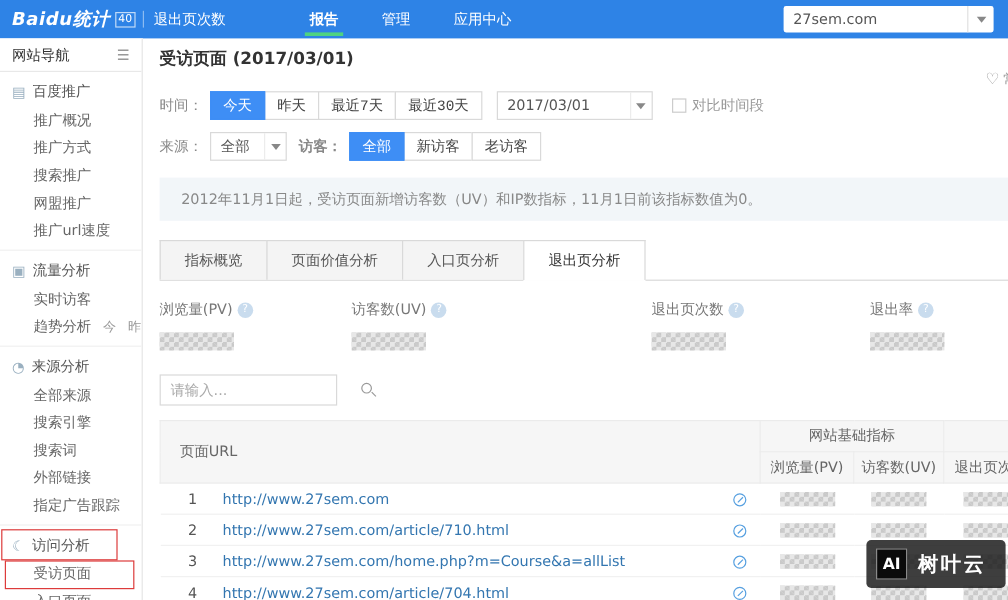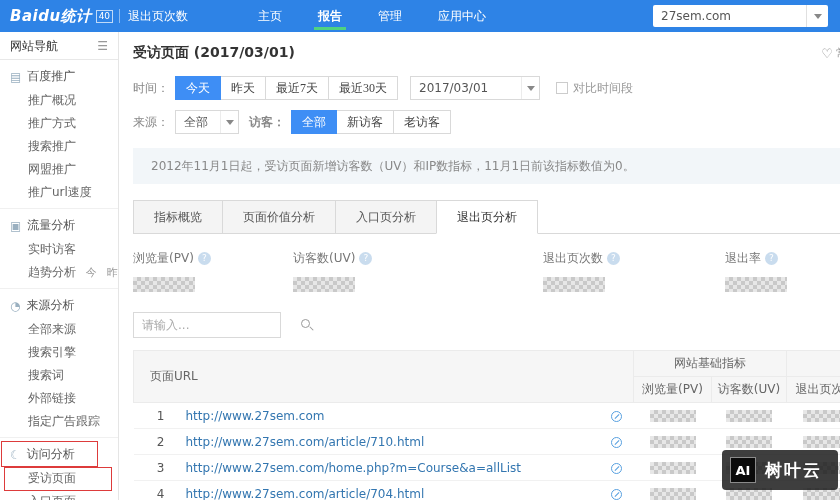--- a/index.html
+++ b/index.html
@@ -33,29 +33,29 @@
   .section { border-bottom:1px solid #f0f0f0; padding:4px 0; }
   .section:last-child { border-bottom:none; }
   .section-header { padding:4px 10px; color:#555; display:flex; gap:6px; align-items:center; position:relative; cursor:pointer; }
   .sec-icon { color:#9ab0c0; font-size:12px; }
   .side-item { padding:3px 0 3px 28px; color:#666; cursor:pointer; position:relative; white-space:nowrap; }
   .side-item .mini { color:#999; font-size:11px; margin-left:6px; }
   .annot-header::after { content:""; position:absolute; left:1px; right:20px; top:-1px; bottom:0; border:1px solid #dd3b3b; pointer-events:none; }
   .annot-item::after { content:""; position:absolute; left:4px; right:6px; top:0; bottom:-1px; border:1px solid #dd3b3b; pointer-events:none; }
 
   
-  .title-row { display:flex; align-items:center; height:26px; }
+  .title-row { display:flex; align-items:flex-start; height:26px;flex-direction:column; }
   .page-title { font-size:14px; font-weight:bold; color:#333; }
   .fav { margin-left:auto; margin-right:-8px; color:#999; display:flex; align-items:center; gap:3px; cursor:pointer; white-space:nowrap; }
   .heart { font-size:13px; }
 
   .filter-row { display:flex; align-items:center; margin-top:10px; height:24px; }
   .flabel { color:#888; margin-right:6px; }
   .seg { display:flex; }
-  .seg-btn { height:24px; padding:0 10px; background:#fff; border:1px solid #d9d9d9; margin-left:-1px; font-size:12px; color:#444; cursor:pointer; font-family:Liberation Serif, serif; }
+  .seg-btn { height:24px; padding:0 10px; background:#fff; border:1px solid #d9d9d9; margin-left:-1px; font-size:12px; color:#444; cursor:pointer; font-family:Liberation Mono, monospace; }
   .seg-btn:first-child { margin-left:0; }
   .seg-btn.active { background:#3e8ef5; border-color:#3e8ef5; color:#fff; position:relative; }
   .select { height:24px; border:1px solid #d9d9d9; display:flex; align-items:center; background:#fff; cursor:pointer; }
   .date-select { width:130px; margin-left:12px; }
   .source-select { width:64px; }
   .select-text { flex:1; padding:0 8px; color:#555; white-space:nowrap; overflow:hidden; }
   .select-caret { width:18px; height:100%; display:flex; align-items:center; justify-content:center; border-left:1px solid #ececec; }
   .checkbox { width:12px; height:12px; border:1px solid #ccc; background:#fff; margin-left:16px; cursor:pointer; flex:none; }
   .cb-label { color:#999; margin-left:5px; }
   .visitor-label { margin-left:10px;font-weight:bold; }
@@ -110,21 +110,20 @@
 <body>
 
 <div class="screen">
 
   <header class="topbar">
     <div class="logo">Baidu统计</div>
     <span class="logo-badge">40</span>
     <span class="topbar-divider"></span>
     <span class="product">退出页次数</span>
     <nav class="topnav">
-      <div class="nav-item">主页</div>
       <div class="nav-item active">报告</div>
       <div class="nav-item">管理</div>
       <div class="nav-item">应用中心</div>
     </nav>
     <div class="domain-select">
       <span class="domain-text">27sem.com</span>
       <span class="domain-caret">
           <span class="caret"></span>
         </span>
     </div>

